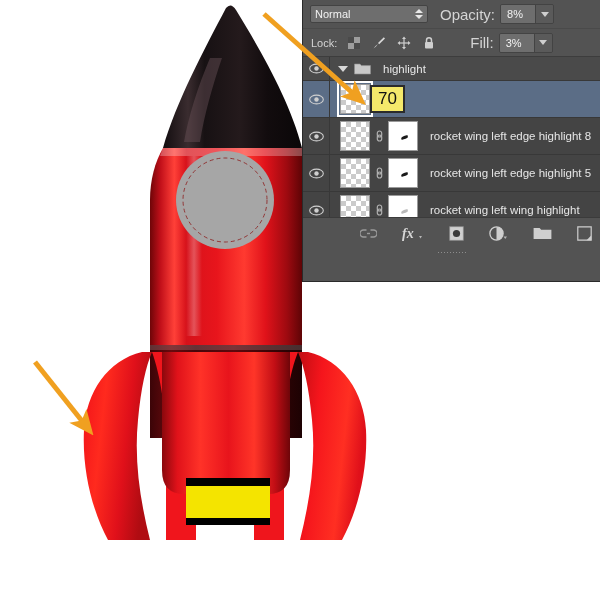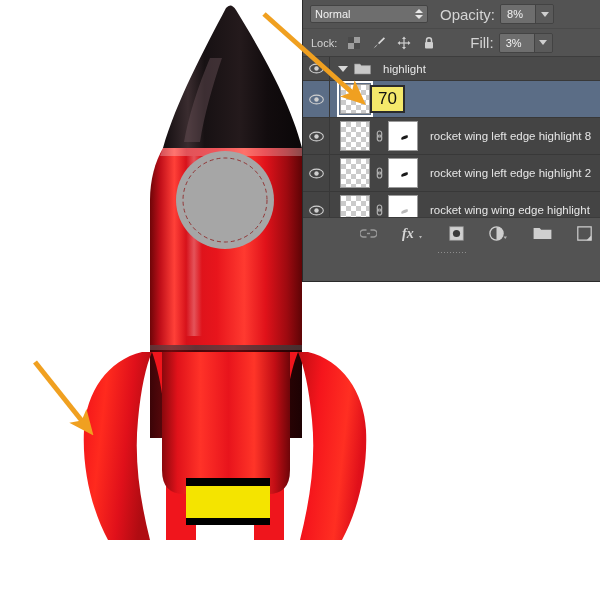--- a/index.html
+++ b/index.html
@@ -499,41 +499,41 @@
         <div class="thumbs-cell">
           <div class="thumb"></div>
           <span class="link-ico">
             <svg width="9" height="14" viewBox="0 0 9 14">
               <path d="M4.5 2 a2.2 2.2 0 0 1 2.2 2.2 v1.6 a2.2 2.2 0 0 1 -4.4 0 V4.2 A2.2 2.2 0 0 1 4.5 2 Z" fill="none" stroke="#b0b0b0" stroke-width="1.2"></path>
               <path d="M4.5 12 a2.2 2.2 0 0 0 2.2 -2.2 V8.2 a2.2 2.2 0 0 0 -4.4 0 v1.6 A2.2 2.2 0 0 0 4.5 12 Z" fill="none" stroke="#b0b0b0" stroke-width="1.2"></path>
             </svg>
           </span>
           <div class="thumb mask"></div>
         </div>
-        <span class="layer-name">rocket wing left edge  highlight 2</span>
+        <span class="layer-name">rocket wing left edge  highlight 5</span>
       </div>
 
       <div class="layer-row">
         <div class="eye-cell">
           <svg width="15" height="11" viewBox="0 0 15 11">
             <ellipse cx="7.5" cy="5.5" rx="6.8" ry="4.4" fill="none" stroke="#cfcfcf" stroke-width="1.1"></ellipse>
             <circle cx="7.5" cy="5.5" r="2.2" fill="#cfcfcf"></circle>
           </svg>
         </div>
         <div class="thumbs-cell">
           <div class="thumb"></div>
           <span class="link-ico">
             <svg width="9" height="14" viewBox="0 0 9 14">
               <path d="M4.5 2 a2.2 2.2 0 0 1 2.2 2.2 v1.6 a2.2 2.2 0 0 1 -4.4 0 V4.2 A2.2 2.2 0 0 1 4.5 2 Z" fill="none" stroke="#b0b0b0" stroke-width="1.2"></path>
               <path d="M4.5 12 a2.2 2.2 0 0 0 2.2 -2.2 V8.2 a2.2 2.2 0 0 0 -4.4 0 v1.6 A2.2 2.2 0 0 0 4.5 12 Z" fill="none" stroke="#b0b0b0" stroke-width="1.2"></path>
             </svg>
           </span>
           <div class="thumb mask faint"></div>
         </div>
-        <span class="layer-name">rocket wing wing edge highlight</span>
+        <span class="layer-name">rocket wing left wing highlight</span>
       </div>
 
     </div>
 
     <div class="panel-bottom">
       <svg class="tool-ico" width="17" height="13" viewBox="0 0 17 13">
         <path d="M7 6.5 H10" stroke="#9a9a9a" stroke-width="1.4"></path>
         <path d="M6.5 3 H3.5 a3.5 3.5 0 0 0 0 7 h3" fill="none" stroke="#9a9a9a" stroke-width="1.4"></path>
         <path d="M10.5 3 h3 a3.5 3.5 0 0 1 0 7 h-3" fill="none" stroke="#9a9a9a" stroke-width="1.4"></path>
       </svg>

